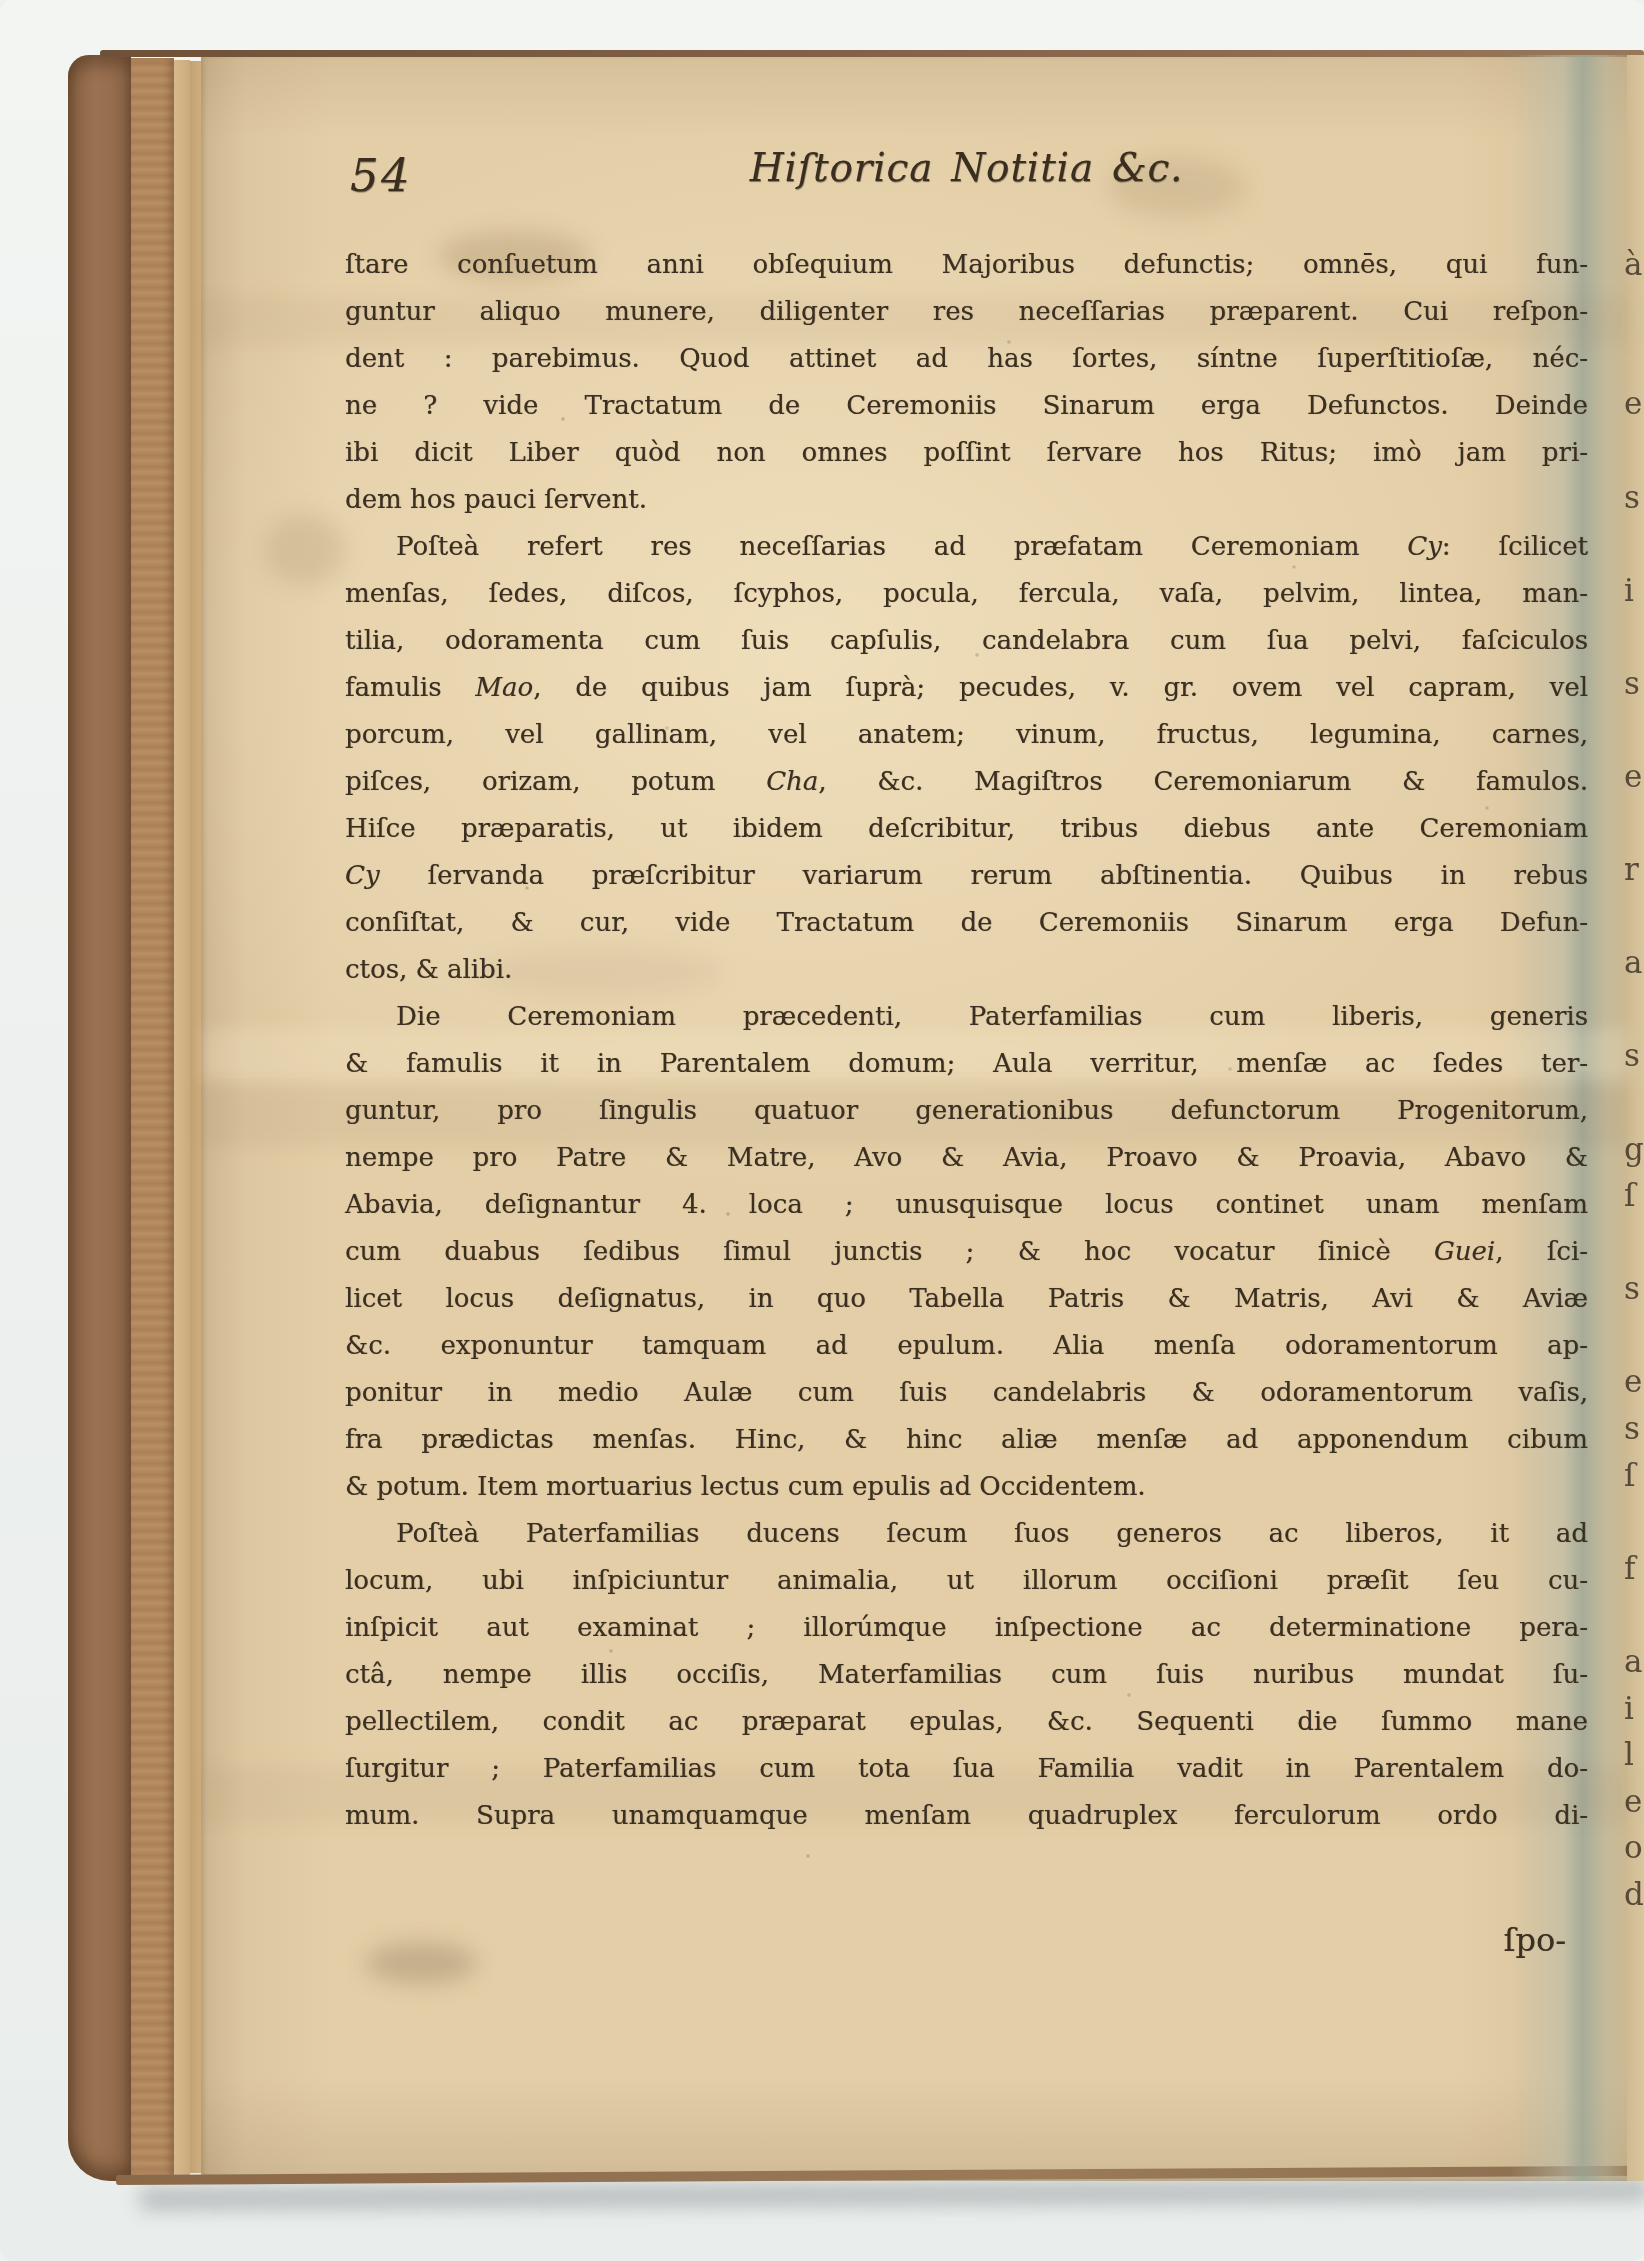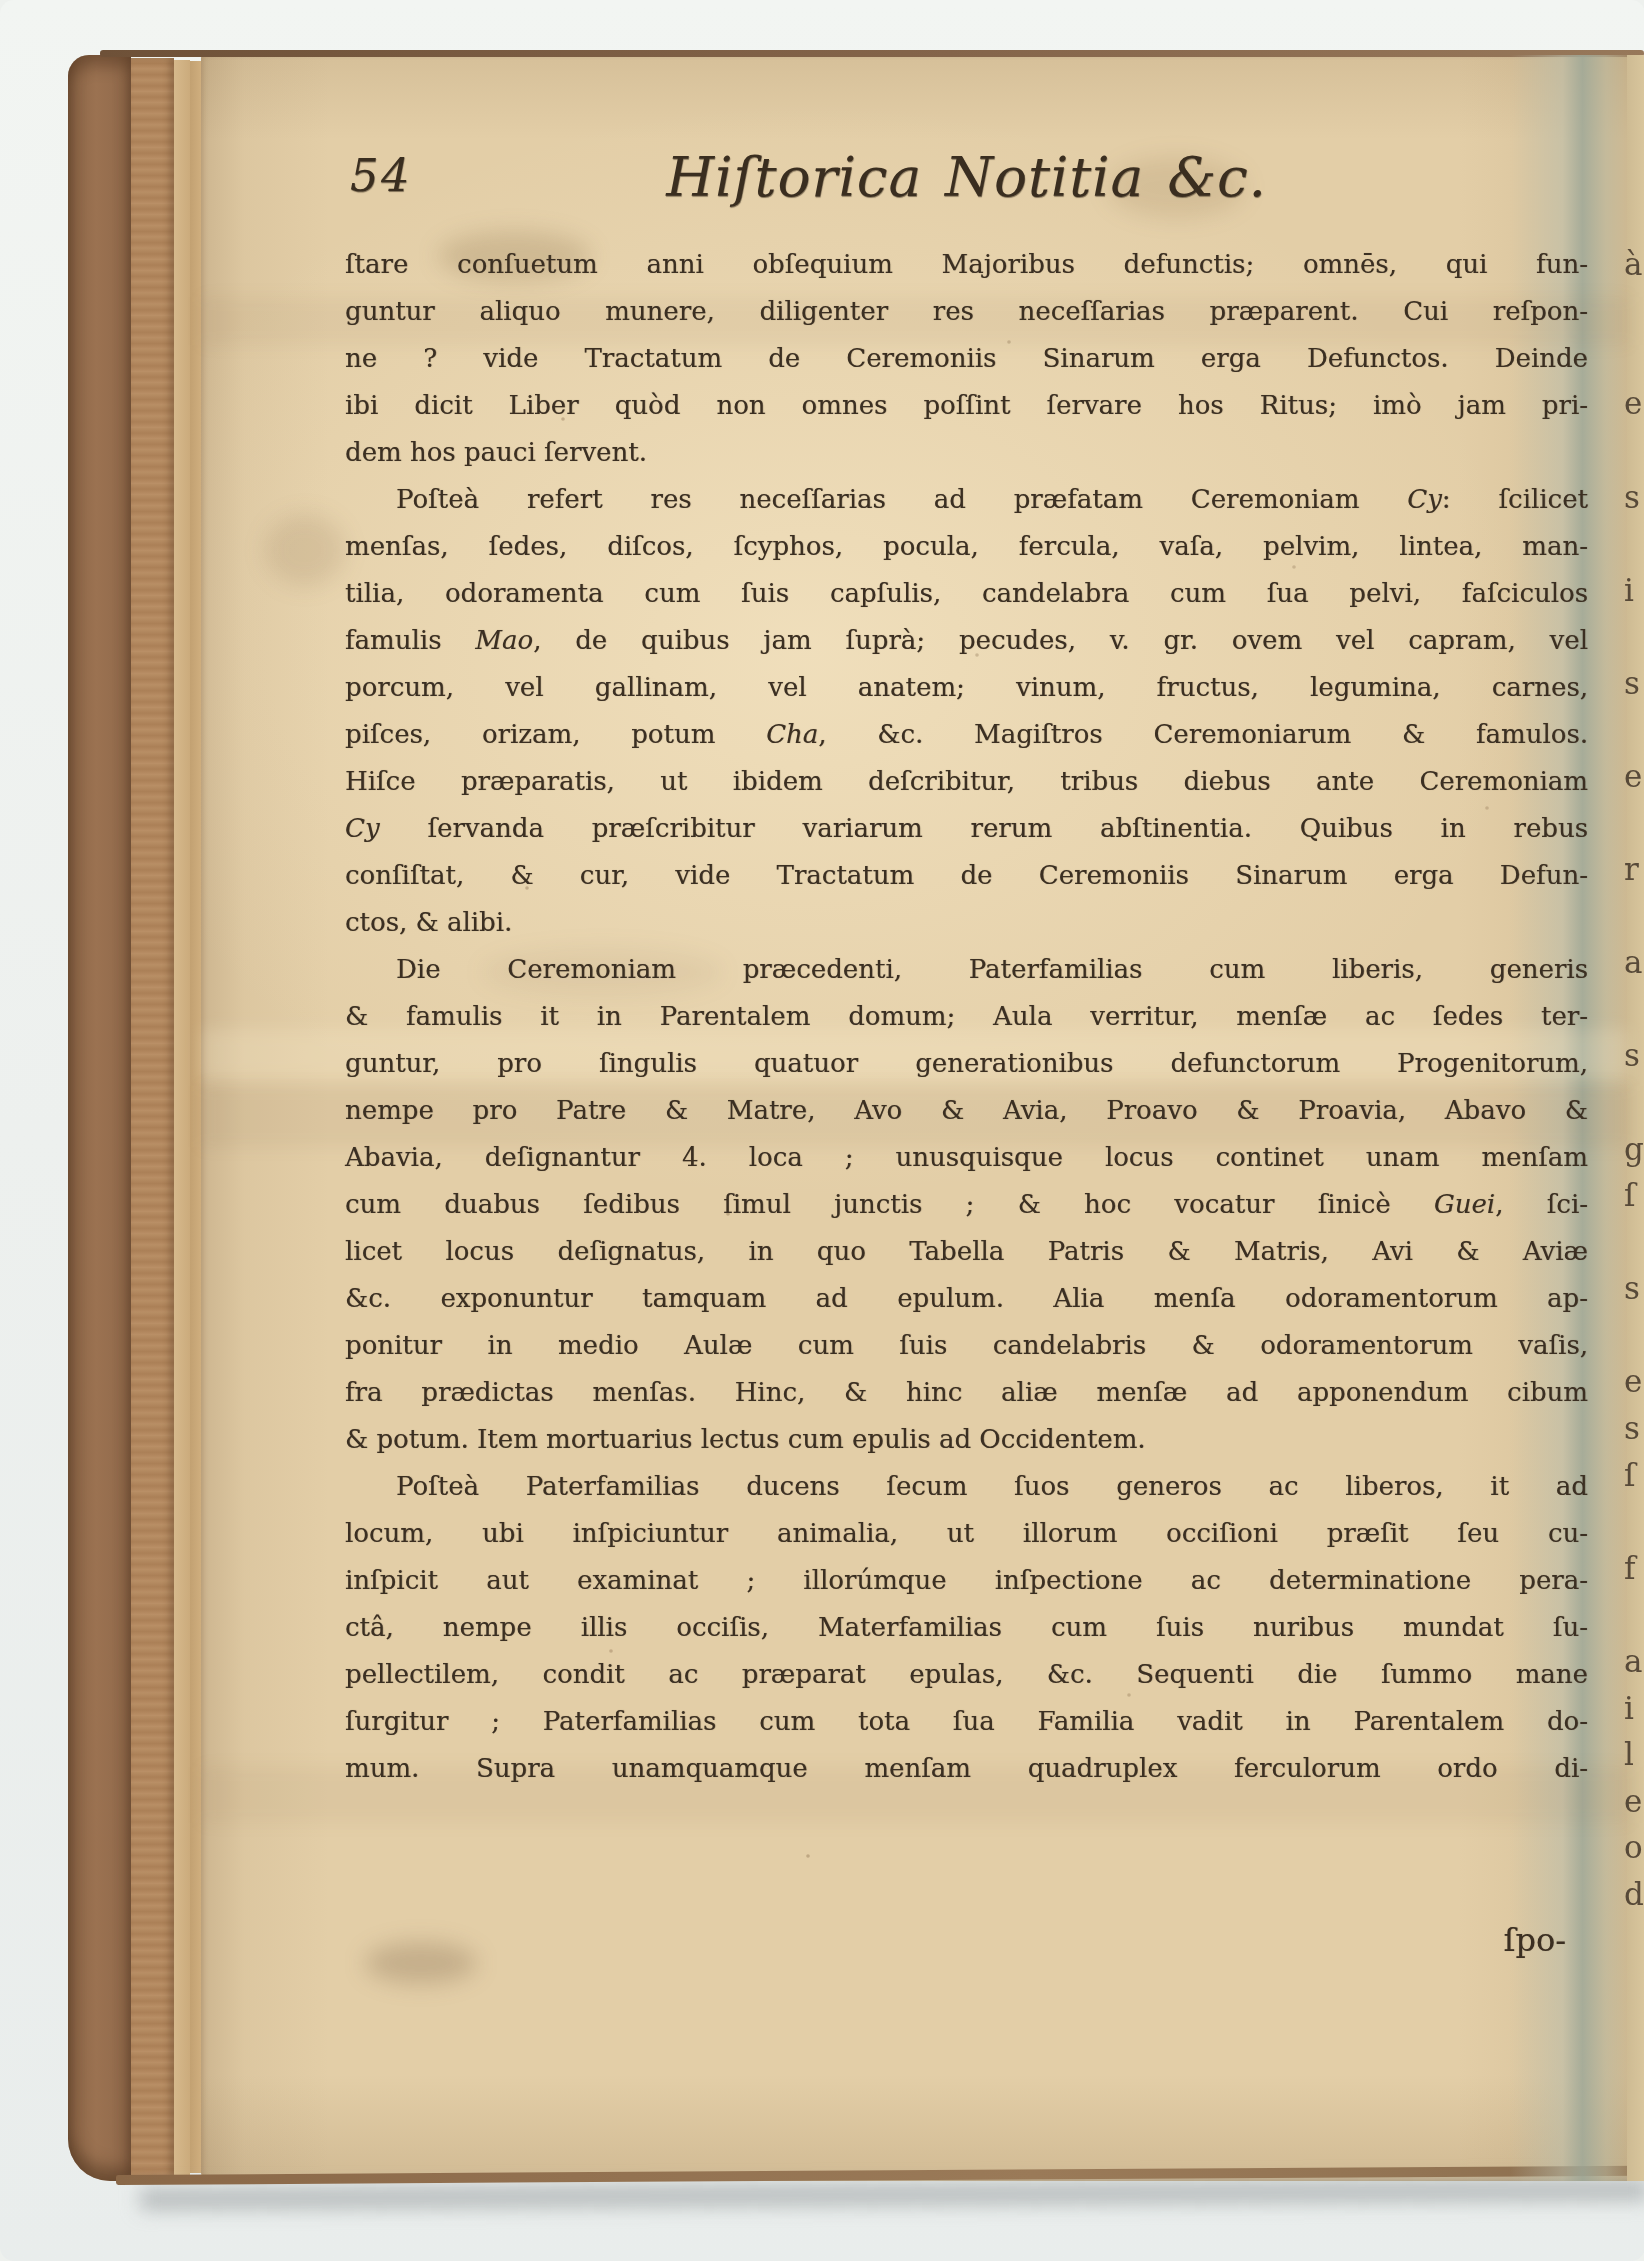--- a/index.html
+++ b/index.html
@@ -40,21 +40,21 @@
         background:linear-gradient(90deg, rgba(170,165,140,0) 0%, rgba(186,190,172,.55) 45%,
                    rgba(158,168,152,.85) 62%, rgba(186,184,158,.6) 82%, rgba(203,188,150,.25) 100%);}
   .sliver{position:absolute;left:1627px;top:55px;width:17.7px;height:2126px;
         background:linear-gradient(90deg,#cebb93,#d9c69d);}
   .frag{position:absolute;left:1624px;width:21px;height:42px;overflow:hidden;
         font-size:31px;color:#473a2c;opacity:.88;}
   
   .pagenum{position:absolute;left:350px;top:149px;font-size:45px;font-style:italic;
         color:#3a2e20;letter-spacing:2.4px;text-shadow:0.5px 0.5px 0.8px rgba(55,42,28,.55);}
   .runhead{position:absolute;left:345px;top:145px;width:1243px;text-align:center;
-        font-size:55px;font-style:italic;color:#3a2e20;letter-spacing:0.8px;word-spacing:4.8px;
+        font-size:39px;font-style:italic;color:#3a2e20;letter-spacing:0.8px;word-spacing:4.8px;
         text-shadow:0.5px 0.5px 0.8px rgba(55,42,28,.55);}
   .textblock{position:absolute;left:345px;top:241px;width:1243px;
         font-size:26px;line-height:47px;color:#3b2f22;
         text-shadow:0.4px 0.4px 0.7px rgba(58,46,32,.5);}
   .line{text-align:justify;text-align-last:justify;height:47px;}
   .line.indent{padding-left:51px;}
   .line.last{text-align-last:left;}
   .it{font-style:italic;margin-top:8px;}
   .catch{position:absolute;left:345px;top:1921px;width:1221px;text-align:right;
         font-size:32px;color:#3b2f22;text-shadow:0.4px 0.4px 0.7px rgba(58,46,32,.5);}
@@ -108,20 +108,21 @@
   <div class="band dark2"></div>
   <div class="band dark3"></div>
   <div class="speckles"></div>
 
   <div class="pagenum">54</div>
   <div class="runhead">Hiſtorica Notitia &amp;c.</div>
 
   <div class="textblock">
       <div class="line"><span>ſtare conſuetum anni obſequium Majoribus defunctis; omnēs, qui fun-</span></div>
       <div class="line"><span>guntur aliquo munere, diligenter res neceſſarias præparent. Cui reſpon-</span></div>
+      <div class="line"><span>dent : parebimus. Quod attinet ad has ſortes, síntne ſuperſtitioſæ, néc-</span></div>
       <div class="line"><span>ne ? vide Tractatum de Ceremoniis Sinarum erga Defunctos. Deinde</span></div>
       <div class="line"><span>ibi dicit Liber quòd non omnes poſſint ſervare hos Ritus; imò jam pri-</span></div>
       <div class="line last"><span>dem hos pauci ſervent.</span></div>
       <div class="line indent"><span>Poſteà refert res neceſſarias ad præfatam Ceremoniam </span><span class="it">Cy</span><span>: ſcilicet</span></div>
       <div class="line"><span>menſas, ſedes, diſcos, ſcyphos, pocula, fercula, vaſa, pelvim, lintea, man-</span></div>
       <div class="line"><span>tilia, odoramenta cum ſuis capſulis, candelabra cum ſua pelvi, faſciculos</span></div>
       <div class="line"><span>famulis </span><span class="it">Mao</span><span>, de quibus jam ſuprà; pecudes, v. gr. ovem vel capram, vel</span></div>
       <div class="line"><span>porcum, vel gallinam, vel anatem; vinum, fructus, legumina, carnes,</span></div>
       <div class="line"><span>piſces, orizam, potum </span><span class="it">Cha</span><span>, &amp;c. Magiſtros Ceremoniarum &amp; famulos.</span></div>
       <div class="line"><span>Hiſce præparatis, ut ibidem deſcribitur, tribus diebus ante Ceremoniam</span></div>

